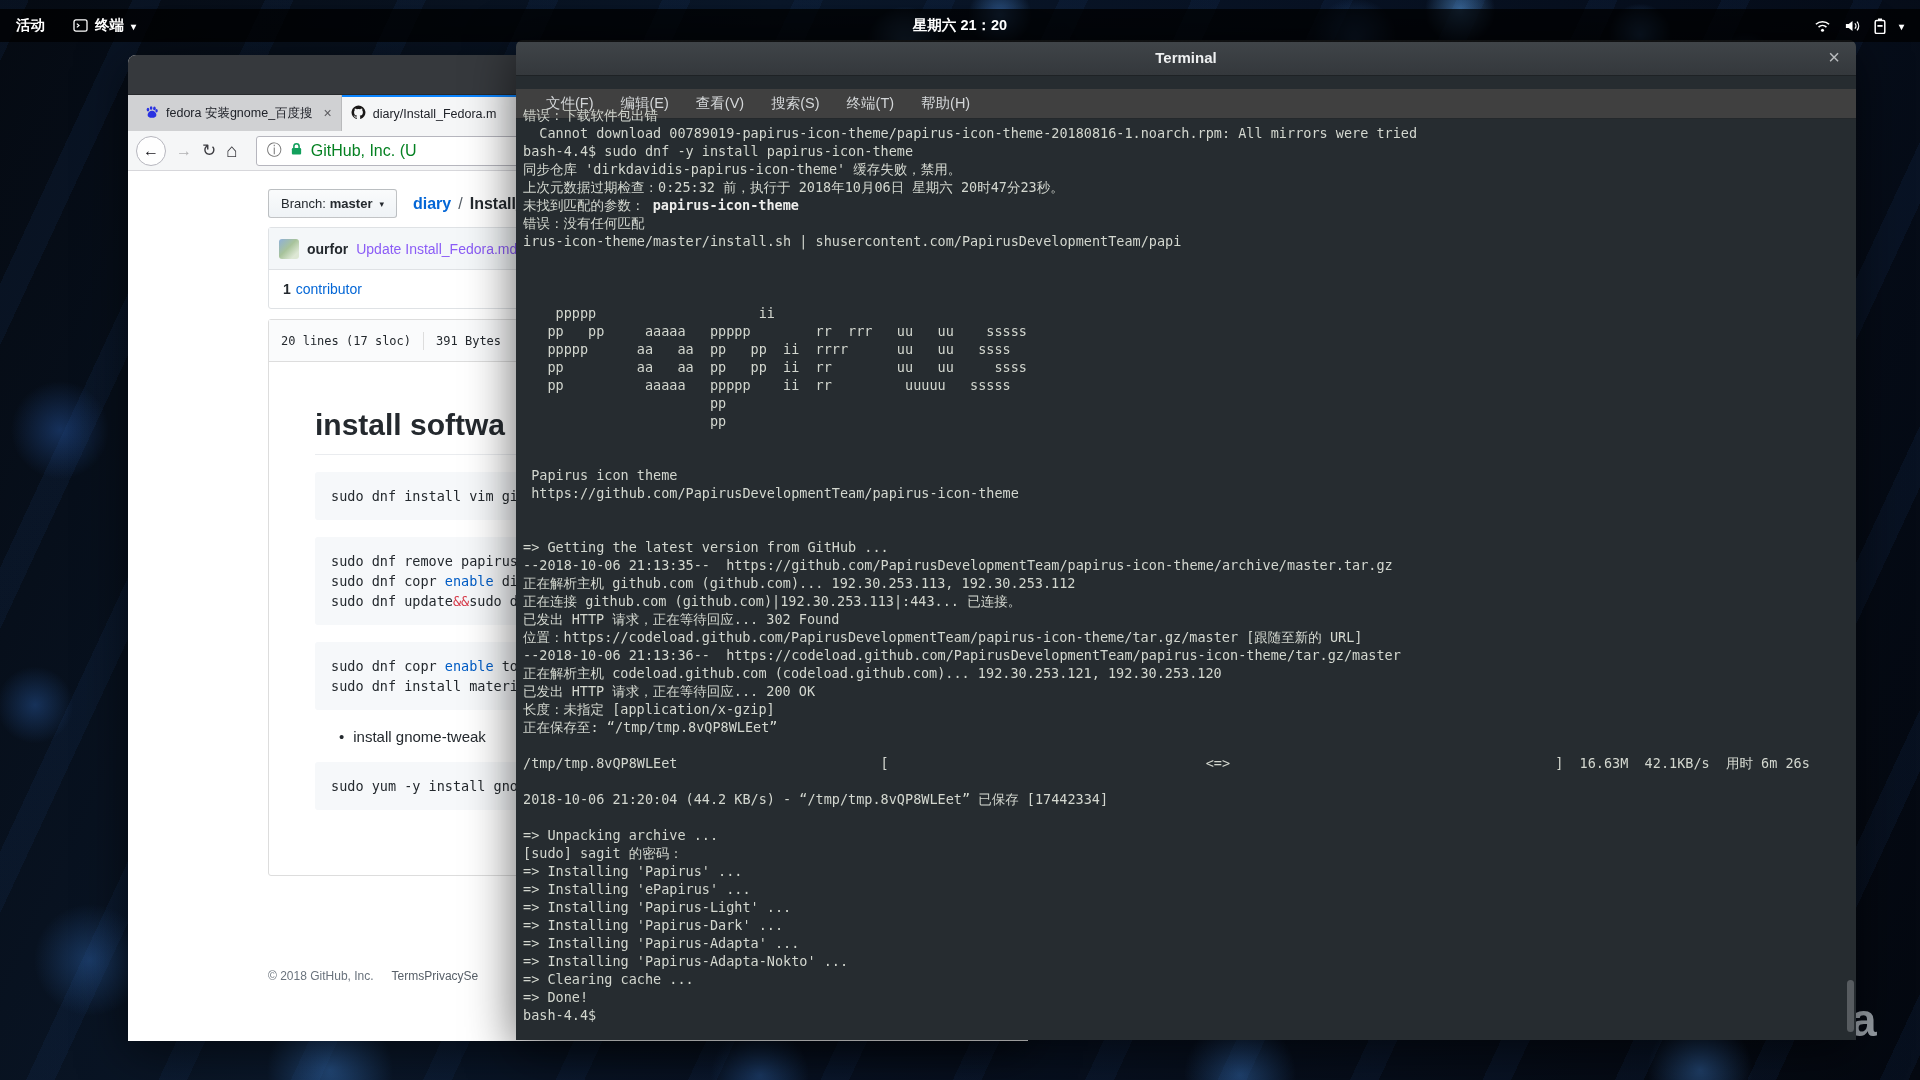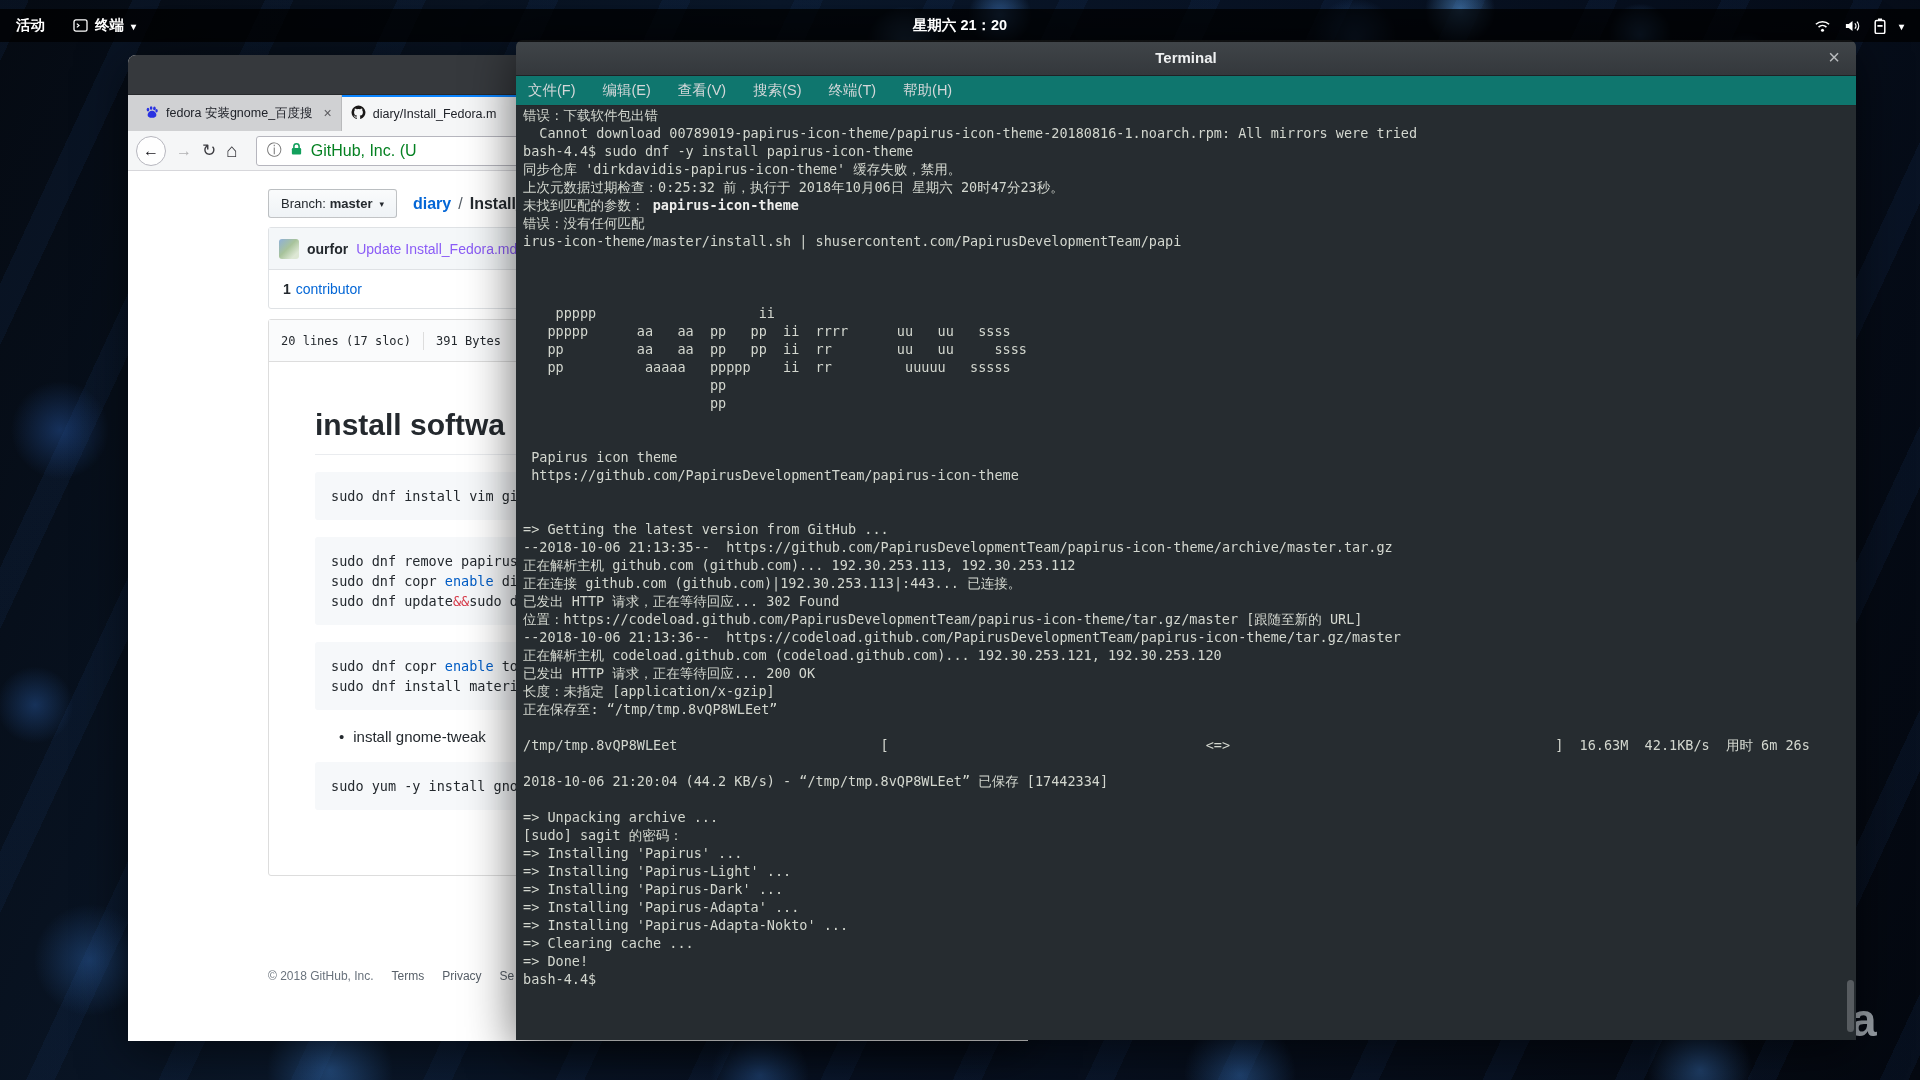--- a/index.html
+++ b/index.html
@@ -114,23 +114,23 @@
   .f-link { color:#586069; }
 
   
   #terminal { left:516px; top:40px; width:1340px; height:1000px; z-index:20;
     border-radius:7px 7px 0 0; background:#262c30; }
   .term-titlebar { height:36px; background:linear-gradient(#404549,#34383c);
     border-bottom:1px solid #1e2225; display:flex; align-items:center; justify-content:center;
     color:#eef0f1; font-size:15px; font-weight:600; position:relative; }
   .term-close { position:absolute; right:16px; top:50%; transform:translateY(-54%);
     color:#b9bcbe; font-size:20px; font-weight:400; }
-  .term-menubar { height:30px; background:#0f766e; border-bottom:1px solid #24282b;
-    display:flex; align-items:center; gap:27px; padding-left:12px;
-    color:#d4d7d9; font-size:14.5px; }
+  .term-menubar { height:30px; background:#404040; border-bottom:1px solid #24282b;
+    display:flex; align-items:center; gap:27px; padding-left:30px;
+    color:#d4d7d9; font-size:14.5px;margin-top:13px; }
   .term-body { position:absolute; left:7px; right:10px; top:66px; bottom:0;
     font-family:"DejaVu Sans Mono", monospace; font-size:13.5px; line-height:18px;
     color:#d3d7cf; overflow:hidden; }
   .tline { height:18px; white-space:pre; }
   .tb { font-weight:bold; color:#eeeeec; }
   .term-scroll { position:absolute; right:2px; bottom:8px; width:7px; height:52px;
     background:#575c60; border-radius:4px; }
 </style>
 </head>
 <body>
@@ -224,21 +224,21 @@
           <div class="gh-bullet">
             <span>•</span>
             <span>install gnome-tweak</span>
           </div>
           <pre class="gh-code"><div><span>sudo yum -y install gno</span></div></pre>
         </div>
     </div>
 
     <div class="gh-footer">
       <span>© 2018 GitHub, Inc.</span>
-      <span id="footer-links" style="display:flex;gap:18px;">
+      <span id="footer-links" style="display:flex;">
           <span class="f-link">Terms</span>
           <span class="f-link">Privacy</span>
           <span class="f-link">Se</span>
         </span>
     </div>
   </div>
 </div>
 
 <div id="terminal" class="window">
   <div class="term-titlebar">
@@ -259,20 +259,21 @@
       <div class="tline"><span>bash-4.4$ sudo dnf -y install papirus-icon-theme</span></div>
       <div class="tline"><span>同步仓库 'dirkdavidis-papirus-icon-theme' 缓存失败，禁用。</span></div>
       <div class="tline"><span>上次元数据过期检查：0:25:32 前，执行于 2018年10月06日 星期六 20时47分23秒。</span></div>
       <div class="tline"><span>未找到匹配的参数： </span><span class="tb">papirus-icon-theme</span></div>
       <div class="tline"><span>错误：没有任何匹配</span></div>
       <div class="tline"><span>irus-icon-theme/master/install.sh | shusercontent.com/PapirusDevelopmentTeam/papi</span></div>
       <div class="tline"><span></span></div>
       <div class="tline"><span></span></div>
       <div class="tline"><span></span></div>
       <div class="tline"><span>    ppppp                    ii</span></div>
+      <div class="tline"><span>   pp   pp     aaaaa   ppppp        rr  rrr   uu   uu    sssss</span></div>
       <div class="tline"><span>   ppppp      aa   aa  pp   pp  ii  rrrr      uu   uu   ssss</span></div>
       <div class="tline"><span>   pp         aa   aa  pp   pp  ii  rr        uu   uu     ssss</span></div>
       <div class="tline"><span>   pp          aaaaa   ppppp    ii  rr         uuuuu   sssss</span></div>
       <div class="tline"><span>                       pp</span></div>
       <div class="tline"><span>                       pp</span></div>
       <div class="tline"><span></span></div>
       <div class="tline"><span></span></div>
       <div class="tline"><span> Papirus icon theme</span></div>
       <div class="tline"><span> https://github.com/PapirusDevelopmentTeam/papirus-icon-theme</span></div>
       <div class="tline"><span></span></div>
@@ -289,20 +290,21 @@
       <div class="tline"><span>长度：未指定 [application/x-gzip]</span></div>
       <div class="tline"><span>正在保存至: “/tmp/tmp.8vQP8WLEet”</span></div>
       <div class="tline"><span></span></div>
       <div class="tline"><span>/tmp/tmp.8vQP8WLEet                         [                                       &lt;=&gt;                                        ]  16.63M  42.1KB/s  用时 6m 26s</span></div>
       <div class="tline"><span></span></div>
       <div class="tline"><span>2018-10-06 21:20:04 (44.2 KB/s) - “/tmp/tmp.8vQP8WLEet” 已保存 [17442334]</span></div>
       <div class="tline"><span></span></div>
       <div class="tline"><span>=&gt; Unpacking archive ...</span></div>
       <div class="tline"><span>[sudo] sagit 的密码：</span></div>
       <div class="tline"><span>=&gt; Installing 'Papirus' ...</span></div>
+      <div class="tline"><span>=&gt; Installing 'ePapirus' ...</span></div>
       <div class="tline"><span>=&gt; Installing 'Papirus-Light' ...</span></div>
       <div class="tline"><span>=&gt; Installing 'Papirus-Dark' ...</span></div>
       <div class="tline"><span>=&gt; Installing 'Papirus-Adapta' ...</span></div>
       <div class="tline"><span>=&gt; Installing 'Papirus-Adapta-Nokto' ...</span></div>
       <div class="tline"><span>=&gt; Clearing cache ...</span></div>
       <div class="tline"><span>=&gt; Done!</span></div>
       <div class="tline"><span>bash-4.4$ </span></div>
     </div>
   <div class="term-scroll"></div>
 </div>

